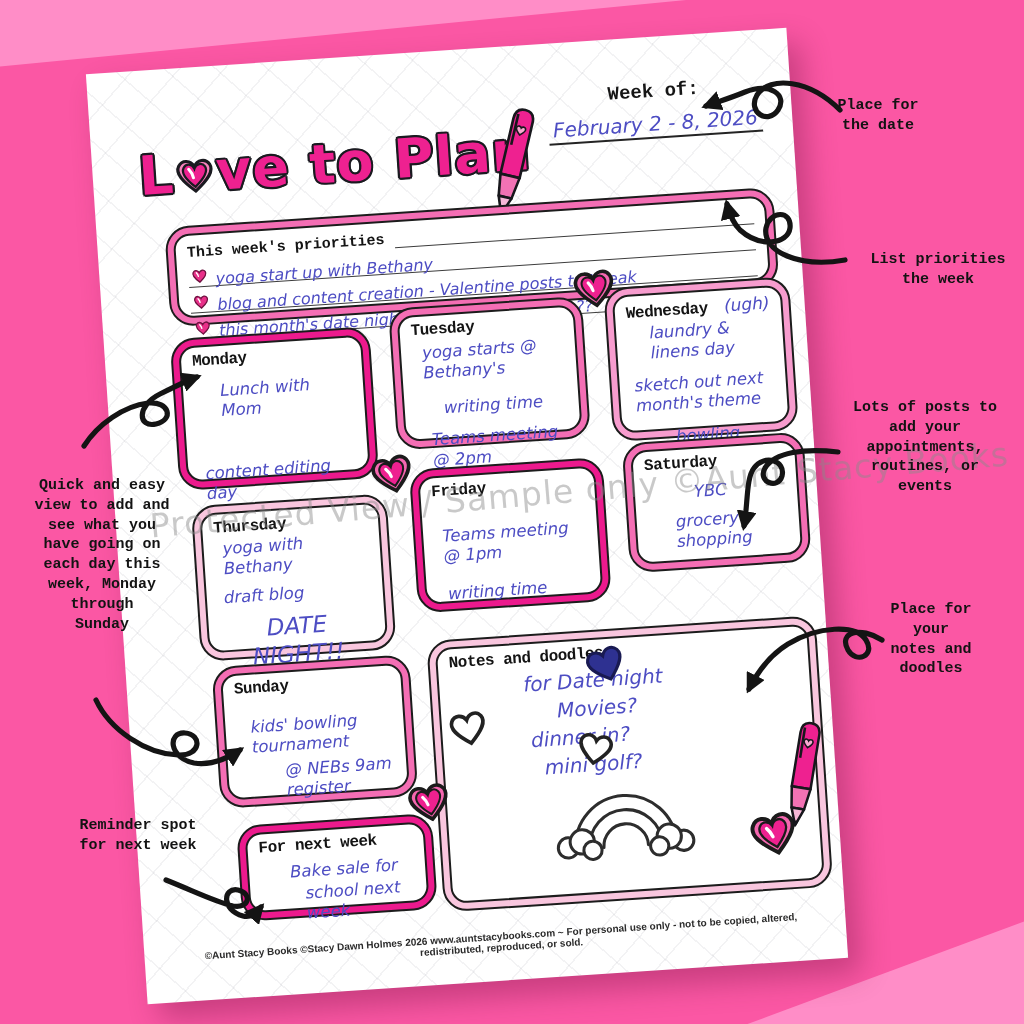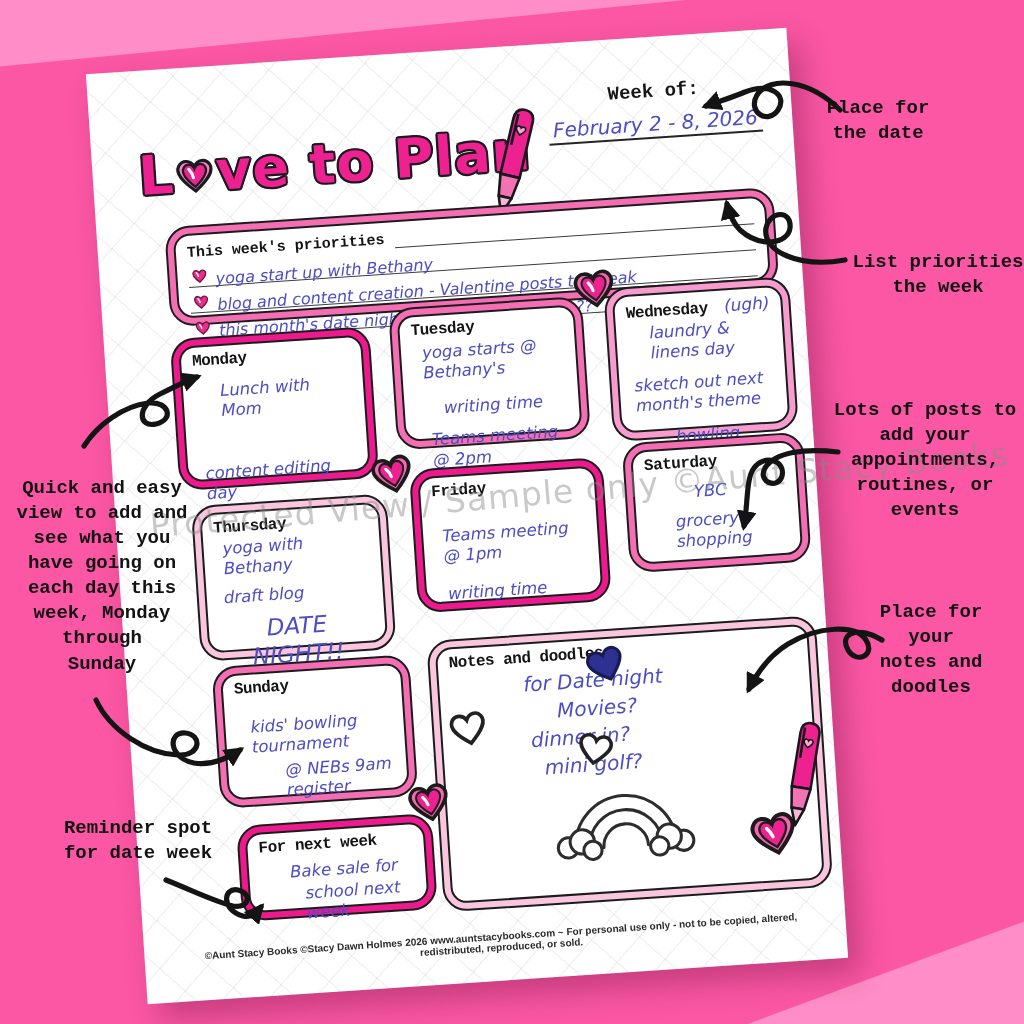--- a/index.html
+++ b/index.html
@@ -95,21 +95,21 @@
   .doodle{position:absolute;}
 
   .watermark{position:absolute;left:34px;top:428px;white-space:nowrap;
     font-family:"DejaVu Sans",sans-serif;font-size:33px;font-weight:500;letter-spacing:1px;
     color:#8a8a8a;opacity:.45;transform:rotate(-1deg);pointer-events:none;z-index:30;}
 
   .footer{position:absolute;left:30px;right:18px;top:882px;text-align:center;
     font-family:"Liberation Sans",sans-serif;font-weight:bold;font-size:10px;color:#2b2b2b;}
 
   
-  .note{position:absolute;font-family:"Liberation Mono",monospace;font-weight:bold;font-size:19px;
+  .note{position:absolute;font-family:"Liberation Mono",monospace;font-weight:bold;font-size:15px;
         color:#131313;text-align:center;white-space:pre-line;line-height:1.32;z-index:50;}
   .n-date{left:788px;top:96px;width:180px;}
   .n-pri{left:827px;top:250px;width:222px;}
   .n-space{left:826px;top:398px;width:198px;}
   .n-notes{left:846px;top:600px;width:170px;}
   .n-days{left:12px;top:476px;width:180px;}
   .n-rem{left:26px;top:816px;width:224px;}
 
   .arrows{position:absolute;left:0;top:0;z-index:40;pointer-events:none;}
   .heartpos{position:absolute;z-index:20;}
@@ -349,21 +349,21 @@
 doodles</div>
 <div class="note n-days">Quick and easy
 view to add and
 see what you
 have going on
 each day this
 week, Monday
 through
 Sunday</div>
 <div class="note n-rem">Reminder spot
-for date week</div>
+for next week</div>
 
 <svg class="arrows" width="1024" height="1024" viewBox="0 0 1024 1024">
   <defs>
     <marker id="ah" viewBox="0 0 10 10" refX="7.5" refY="5" markerUnits="userSpaceOnUse" markerWidth="20" markerHeight="20" orient="auto">
       <path d="M0 0 L10 5 L0 10 z" fill="#141414"></path>
     </marker>
   </defs>
   <g fill="none" stroke="#141414" stroke-width="5.2" stroke-linecap="round">
     <path d="M 840 110 C 810 80 770 75 757 95 C 747 112 768 125 778 110 C 788 95 770 82 745 92 C 728 99 714 103 706 106" marker-end="url(#ah)"></path>
     <path d="M 845 260 C 800 268 762 252 766 228 C 770 210 792 210 790 228 C 788 244 760 248 740 230 C 733 223 729 212 727 204" marker-end="url(#ah)"></path>

